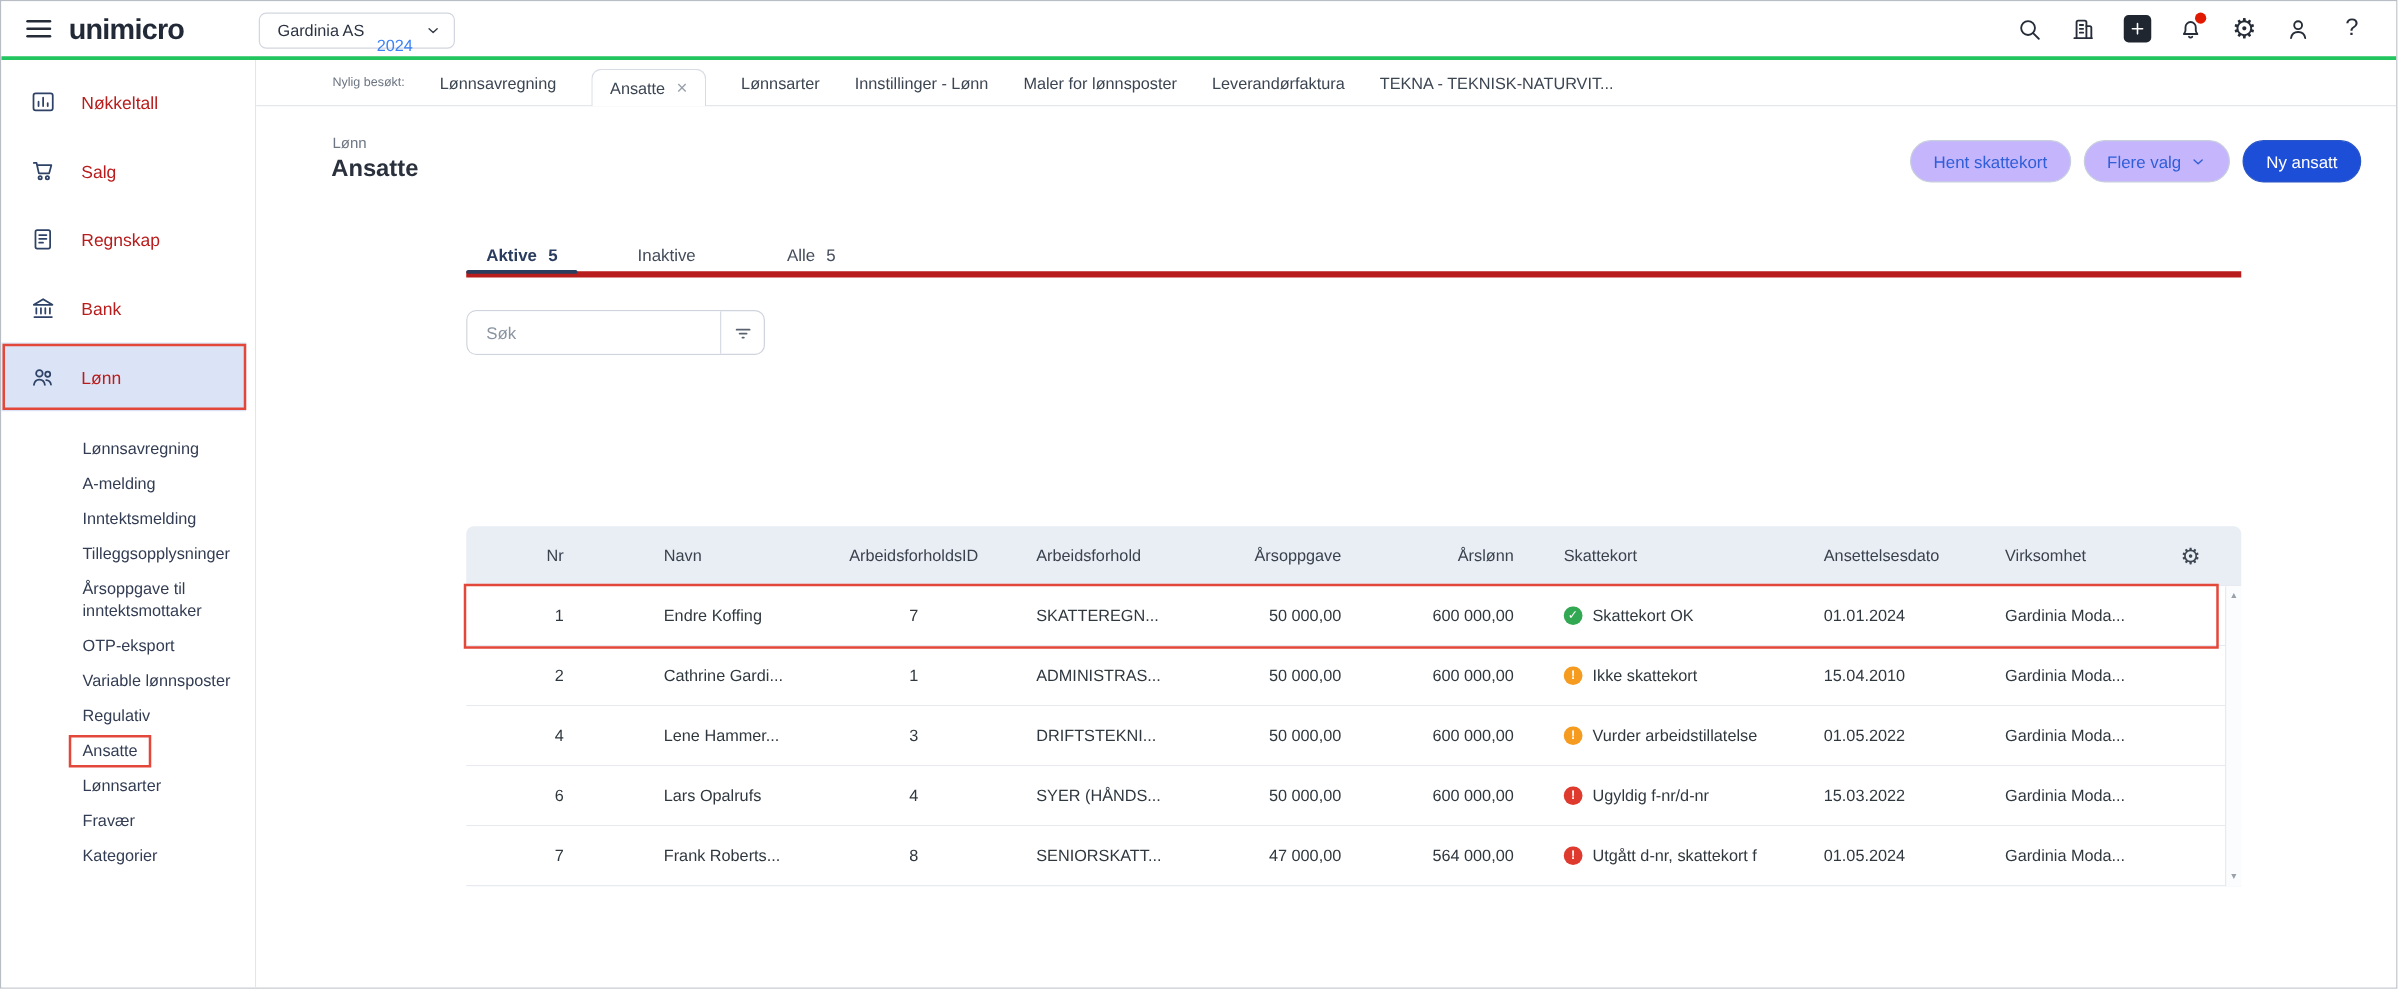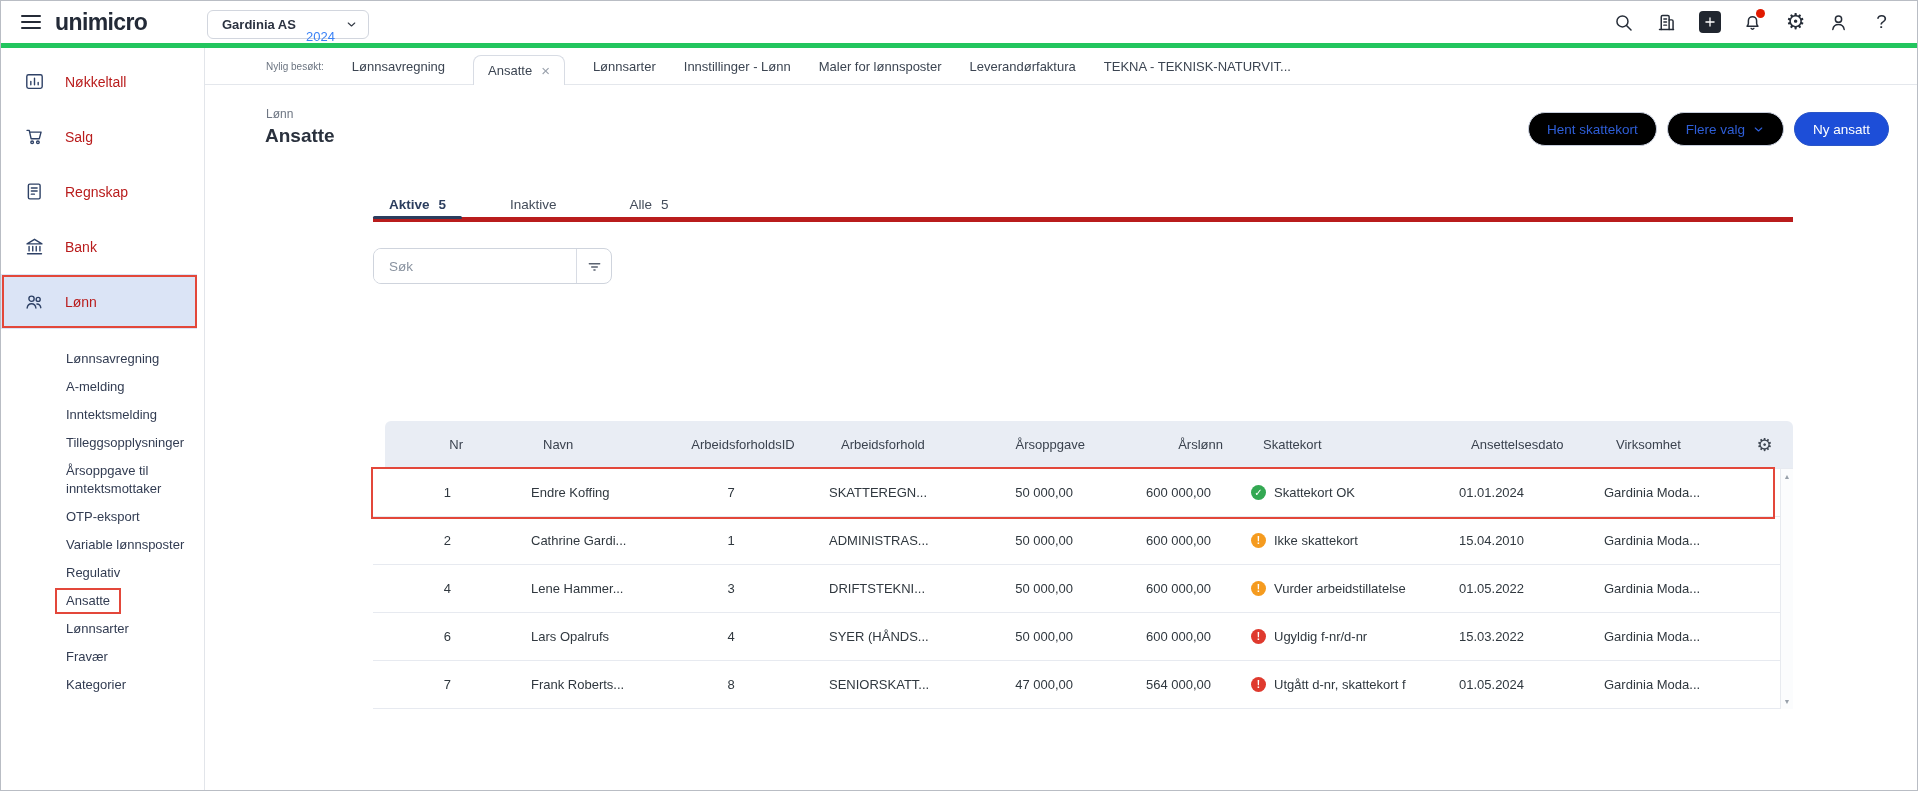--- a/index.html
+++ b/index.html
@@ -2,27 +2,27 @@
 <html><head>
 <meta charset="utf-8">
 <style>
   * { box-sizing: border-box; }
   body { margin:0; background:#eceef1; font-family:"Liberation Sans","DejaVu Sans",sans-serif; }
   #app { position:relative; width:1918px; height:791px; background:#fff; border:1px solid #b9bdc4; overflow:hidden;
          color:#30383f; -webkit-font-smoothing:antialiased; }
 
   
   .topbar { position:absolute; left:0; top:0; width:100%; height:47px; background:#fff;
-            border-bottom:5px solid #22c55e; display:flex; align-items:center; }
+            border-bottom:3px solid #22c55e; display:flex; align-items:center; }
   .hamburger { margin-left:20px; width:20px; height:14px; display:flex; flex-direction:column; justify-content:space-between; cursor:pointer; }
   .hamburger i { display:block; height:2.2px; background:#252b37; border-radius:2px; }
   .logo { margin-left:14px; font-size:23px; font-weight:700; letter-spacing:-0.6px; color:#232a37; cursor:pointer; }
   .company-pill { position:absolute; left:206px; top:9px; height:29px; border:1px solid #d2d6de; border-radius:6px;
                   background:#fff; display:flex; align-items:center; padding:0 10px 0 14px; gap:10px; cursor:pointer; }
-  .company-pill .cname { font-size:13px; font-weight:700; color:#2b3240; }
+  .company-pill .cname { font-size:13px; font-weight:400; color:#2b3240; }
   .company-pill .cyear { font-size:13px; color:#3b82f6;margin-top:24px; }
   .topbar-icons { margin-left:auto; margin-right:24px; display:flex; align-items:center; gap:20px; }
   .icon-btn { position:relative; width:23px; height:23px; display:flex; align-items:center; justify-content:center; cursor:pointer; }
   .icon-btn svg { width:21px; height:21px; stroke:#262d38; stroke-width:1.7; fill:none; stroke-linecap:round; stroke-linejoin:round; }
   .plus-tile { width:22px; height:22px; background:#20262f; border-radius:4px; display:flex; align-items:center; justify-content:center; }
   .plus-tile svg { width:14px; height:14px; stroke:#fff; stroke-width:2.2; fill:none; stroke-linecap:round; }
   .notif-dot { position:absolute; top:-2px; right:-1px; width:9px; height:9px; border-radius:50%; background:#e11900; }
   .glyph-icon { font-size:22px; line-height:1; color:#262d38; }
   .help-glyph { font-size:19px; font-weight:500; color:#262d38; }
 
@@ -49,21 +49,21 @@
   .rtab.active { align-self:flex-end; height:30px; margin-bottom:-1px; display:flex; align-items:center; gap:9px;
                  padding:0 14px; border:1px solid #d8dce4; border-bottom:none; border-radius:8px 8px 0 0; background:#fff; }
   .rtab .close-x { color:#9aa1ac; font-size:15px; line-height:1; cursor:pointer; }
 
   
   .page-header { position:relative; height:86px; }
   .breadcrumb { position:absolute; left:61px; top:22px; font-size:12px; color:#6e7683; }
   .page-title { position:absolute; left:60px; top:40px; font-size:19px; font-weight:600; color:#2a313d; }
   .header-buttons { position:absolute; right:28px; top:27px; display:flex; gap:10px; }
   .btn { height:34px; border-radius:17px; display:flex; align-items:center; padding:0 18px; font-size:13.5px; font-weight:500; cursor:pointer; border:1px solid transparent; }
-  .btn.outline { background:#000000; border-color:#c7cedd; color:#2e5ed8; }
+  .btn.outline { background:#c4b5fd; border-color:#c7cedd; color:#2e5ed8; }
   .btn.outline svg { width:13px; height:13px; stroke:#2e5ed8; stroke-width:2; fill:none; stroke-linecap:round; stroke-linejoin:round; margin-left:7px; }
   .btn.primary { background:#1d4ed8; color:#fff; border-color:#2a55c7; }
 
   
   .tabs-row { position:absolute; left:168px; top:143px; width:1420px; height:31px; border-bottom:5px solid #b91c1c; display:flex; }
   .ftab { position:relative; padding:0 16px; display:flex; align-items:center; gap:9px; font-size:13.5px; color:#434c5a; cursor:pointer; margin-right:32px; }
   .ftab .cnt { font-size:13.5px; }
   .ftab.active { color:#2b3d5e; font-weight:600; }
   .ftab.active::after { content:""; position:absolute; left:0; right:0; bottom:-2px; height:3px; background:#2b3d5e; border-radius:2px; }
 
@@ -72,21 +72,21 @@
                 background:#fff; display:flex; align-items:stretch; overflow:hidden; }
   .search-box input { flex:1; border:none; outline:none; padding:0 10px 0 15px; font-size:13.5px; color:#30383f;
                       font-family:"Liberation Sans","DejaVu Sans",sans-serif; }
   .search-box input::placeholder { color:#8a93a0; }
   .filter-seg { width:42px; border-left:1px solid #d8dce4; display:flex; align-items:center; justify-content:center; cursor:pointer; }
   .filter-seg svg { width:19px; height:19px; stroke:#5a6270; stroke-width:1.9; fill:none; stroke-linecap:round; }
 
   
   .emp-table { position:absolute; left:168px; top:250px; width:1420px; }
   .t-row { display:flex; height:48px; align-items:center; border-bottom:1px solid #e7eaf0; background:#fff; font-size:13px; color:#30383f; }
-  .t-row.t-head { background:#e9edf4; border-radius:6px 6px 0 0; color:#3a424e; font-weight:500; border-bottom:1px solid #e7eaf0; cursor:default;margin-left:12px; }
+  .t-row.t-head { background:#e9edf4; border-radius:6px 6px 0 0; color:#3a424e; font-weight:500; border-bottom:1px solid #e7eaf0; cursor:default; }
   .t-body .t-row { cursor:pointer; }
   .cell { flex:0 0 auto; overflow:hidden; white-space:nowrap; }
   .c1 { width:118px; text-align:right; padding-right:40px; }
   .c2 { width:160px; padding-left:40px; }
   .c3 { width:160px; text-align:center; }
   .c4 { width:165px; padding-left:18px; }
   .c5 { width:110px; text-align:right; padding-right:13px; }
   .c6 { width:137px; text-align:right; padding-right:12px; }
   .c7 { width:223px; padding-left:28px; display:flex; align-items:center; gap:8px; }
   .c8 { width:145px; padding-left:13px; }

